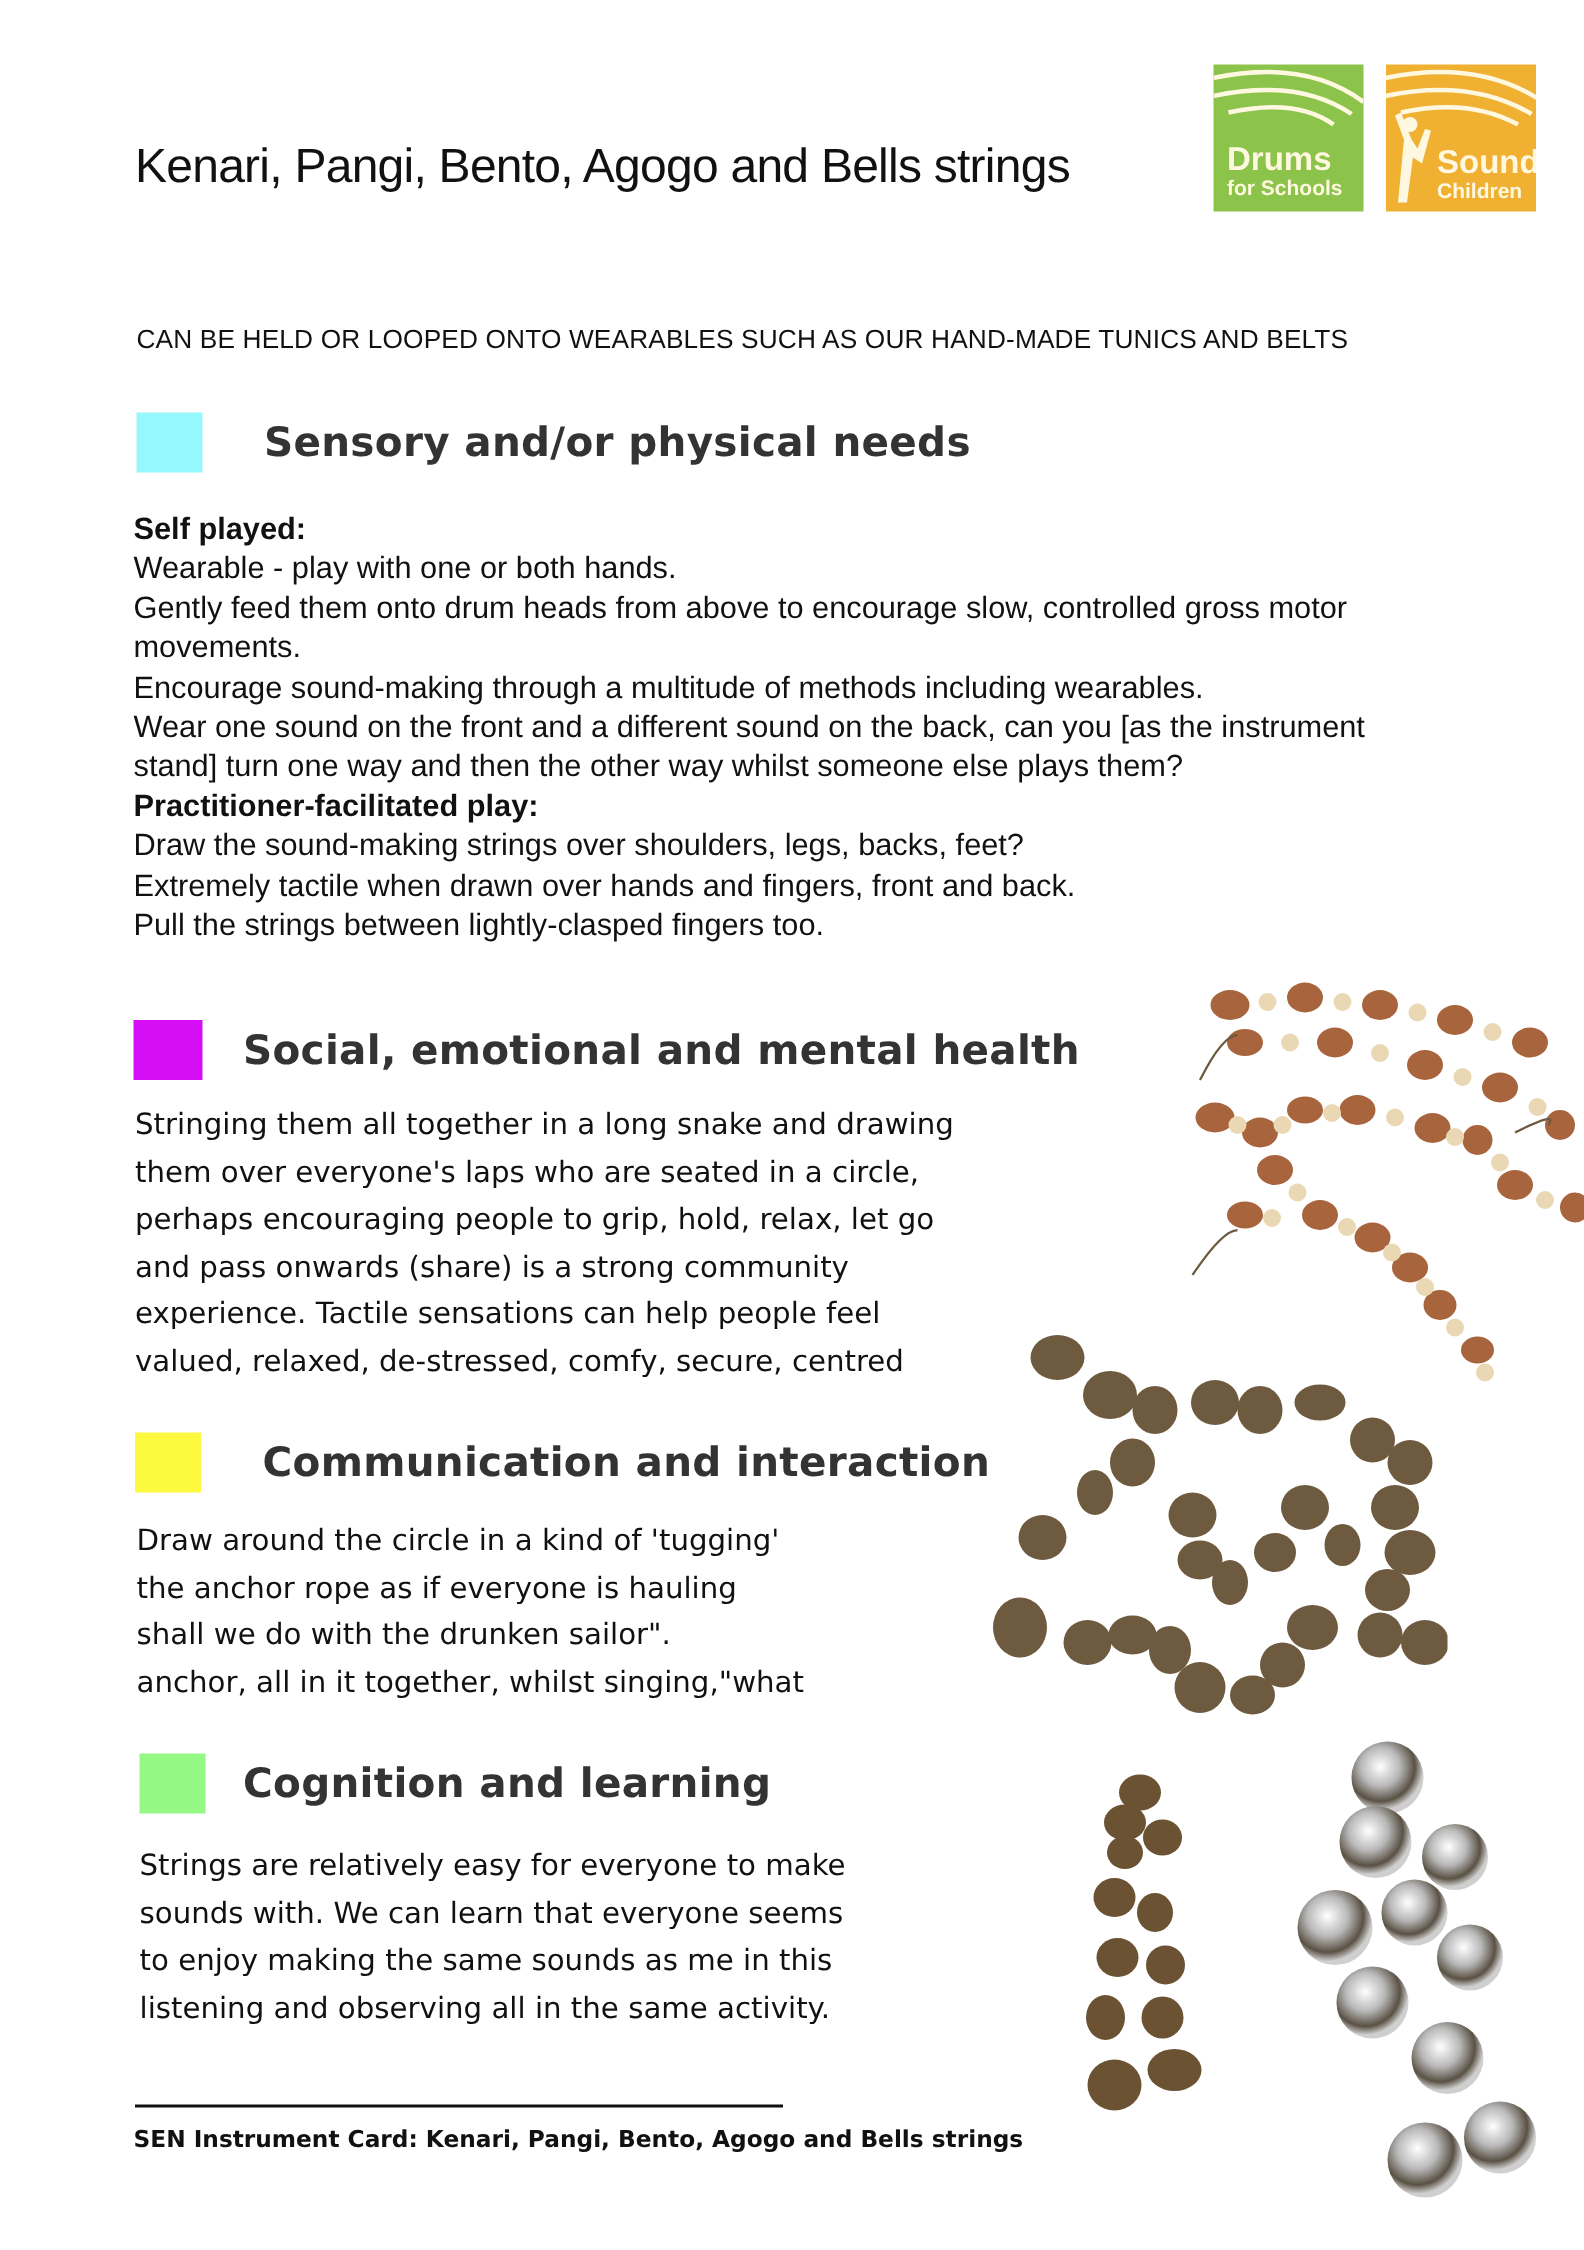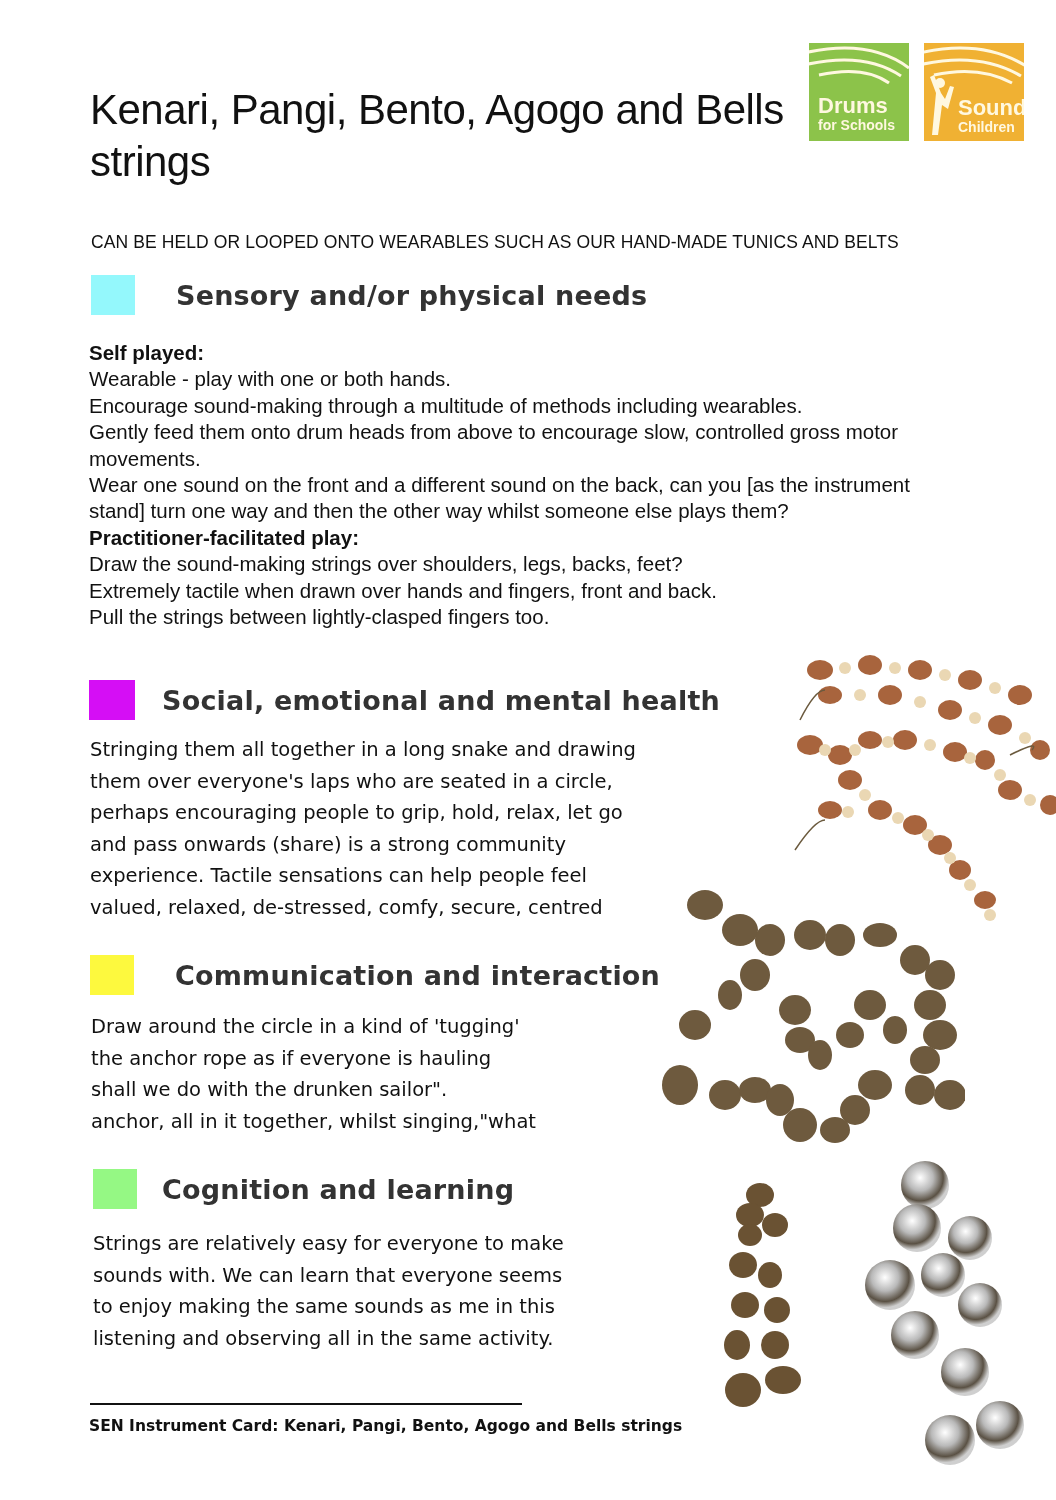--- a/index.html
+++ b/index.html
@@ -1,19 +1,19 @@
 <!DOCTYPE html>
 <html><head>
 <meta charset="utf-8">
 <style>
   html, body { margin: 0; padding: 0; }
   body { width: 1056px; height: 1500px; background: #ffffff; position: relative; overflow: hidden; font-family: "DejaVu Sans", sans-serif; color: #111; }
   .abs { position: absolute; }
-  .title { left: 90px; top: 84px; width: 700px; font-family: "Liberation Sans", sans-serif; font-size: 42px; line-height: 52px; color: #111; font-weight: normal; letter-spacing: -0.5px; }
-  .subtitle { left: 91px; top: 232px; font-family: "Liberation Sans", sans-serif; font-size: 17.5px; color: #111; letter-spacing: 0.1px; }
+  .title { left: 90px; top: 84px; width: 700px; font-family: "Liberation Sans", sans-serif; font-size: 32px; line-height: 52px; color: #111; font-weight: normal; letter-spacing: -0.5px; }
+  .subtitle { left: 91px; top: 216px; font-family: "Liberation Sans", sans-serif; font-size: 17.5px; color: #111; letter-spacing: 0.1px; }
   .logo { top: 43px; width: 100px; height: 98px; overflow: hidden; }
   .logo.drums { left: 809px; background: #8cc34a; }
   .logo.sound { left: 924px; background: #f0b133; }
   .logo .txt-big { position: absolute; font-family: "Liberation Sans", sans-serif; font-weight: bold; color: #fff8e0; font-size: 22px; line-height: 22px; }
   .logo .txt-small { position: absolute; font-family: "Liberation Sans", sans-serif; font-weight: bold; color: #fff8e0; font-size: 14px; line-height: 14px; }
   .sec-head { display: flex; align-items: center; }
   .swatch { width: 44px; height: 40px; display: inline-block; }
   .sec-title { font-family: "DejaVu Sans", sans-serif; font-weight: bold; font-size: 27px; color: #333; margin-left: 41px; letter-spacing: 0.2px; }
   .body-tight { font-family: "Liberation Sans", sans-serif; font-size: 20.5px; line-height: 26.4px; color: #111; }
   .body-tight .lbl { font-weight: bold; }
@@ -51,22 +51,22 @@
   <span class="txt-small" style="left:34px;top:77px;">Children</span>
 </div>
 
 <div class="abs sec-head" style="left:91px; top:275px;">
   <span class="swatch" style="background:#94f8fc;"></span>
   <span class="sec-title">Sensory and/or physical needs</span>
 </div>
 <div class="abs body-tight" style="left:89px; top:340px; width:860px;">
   <div class="lbl">Self played:</div>
   <div>Wearable - play with one or both hands.</div>
+  <div>Gently feed them onto drum heads from above to encourage slow, controlled gross motor movements.</div>
   <div>Encourage sound-making through a multitude of methods including wearables.</div>
-  <div>Gently feed them onto drum heads from above to encourage slow, controlled gross motor movements.</div>
   <div>Wear one sound on the front and a different sound on the back, can you [as the instrument stand] turn one way and then the other way whilst someone else plays them?</div>
   <div class="lbl">Practitioner-facilitated play:</div>
   <div>Draw the sound-making strings over shoulders, legs, backs, feet?</div>
   <div>Extremely tactile when drawn over hands and fingers, front and back.</div>
   <div>Pull the strings between lightly-clasped fingers too.</div>
 </div>
 
 <div class="abs sec-head" style="left:89px; top:680px;">
   <span class="swatch" style="background:#d50ef5; width:46px; height:40px;"></span>
   <span class="sec-title" style="margin-left:27px;">Social, emotional and mental health</span>

